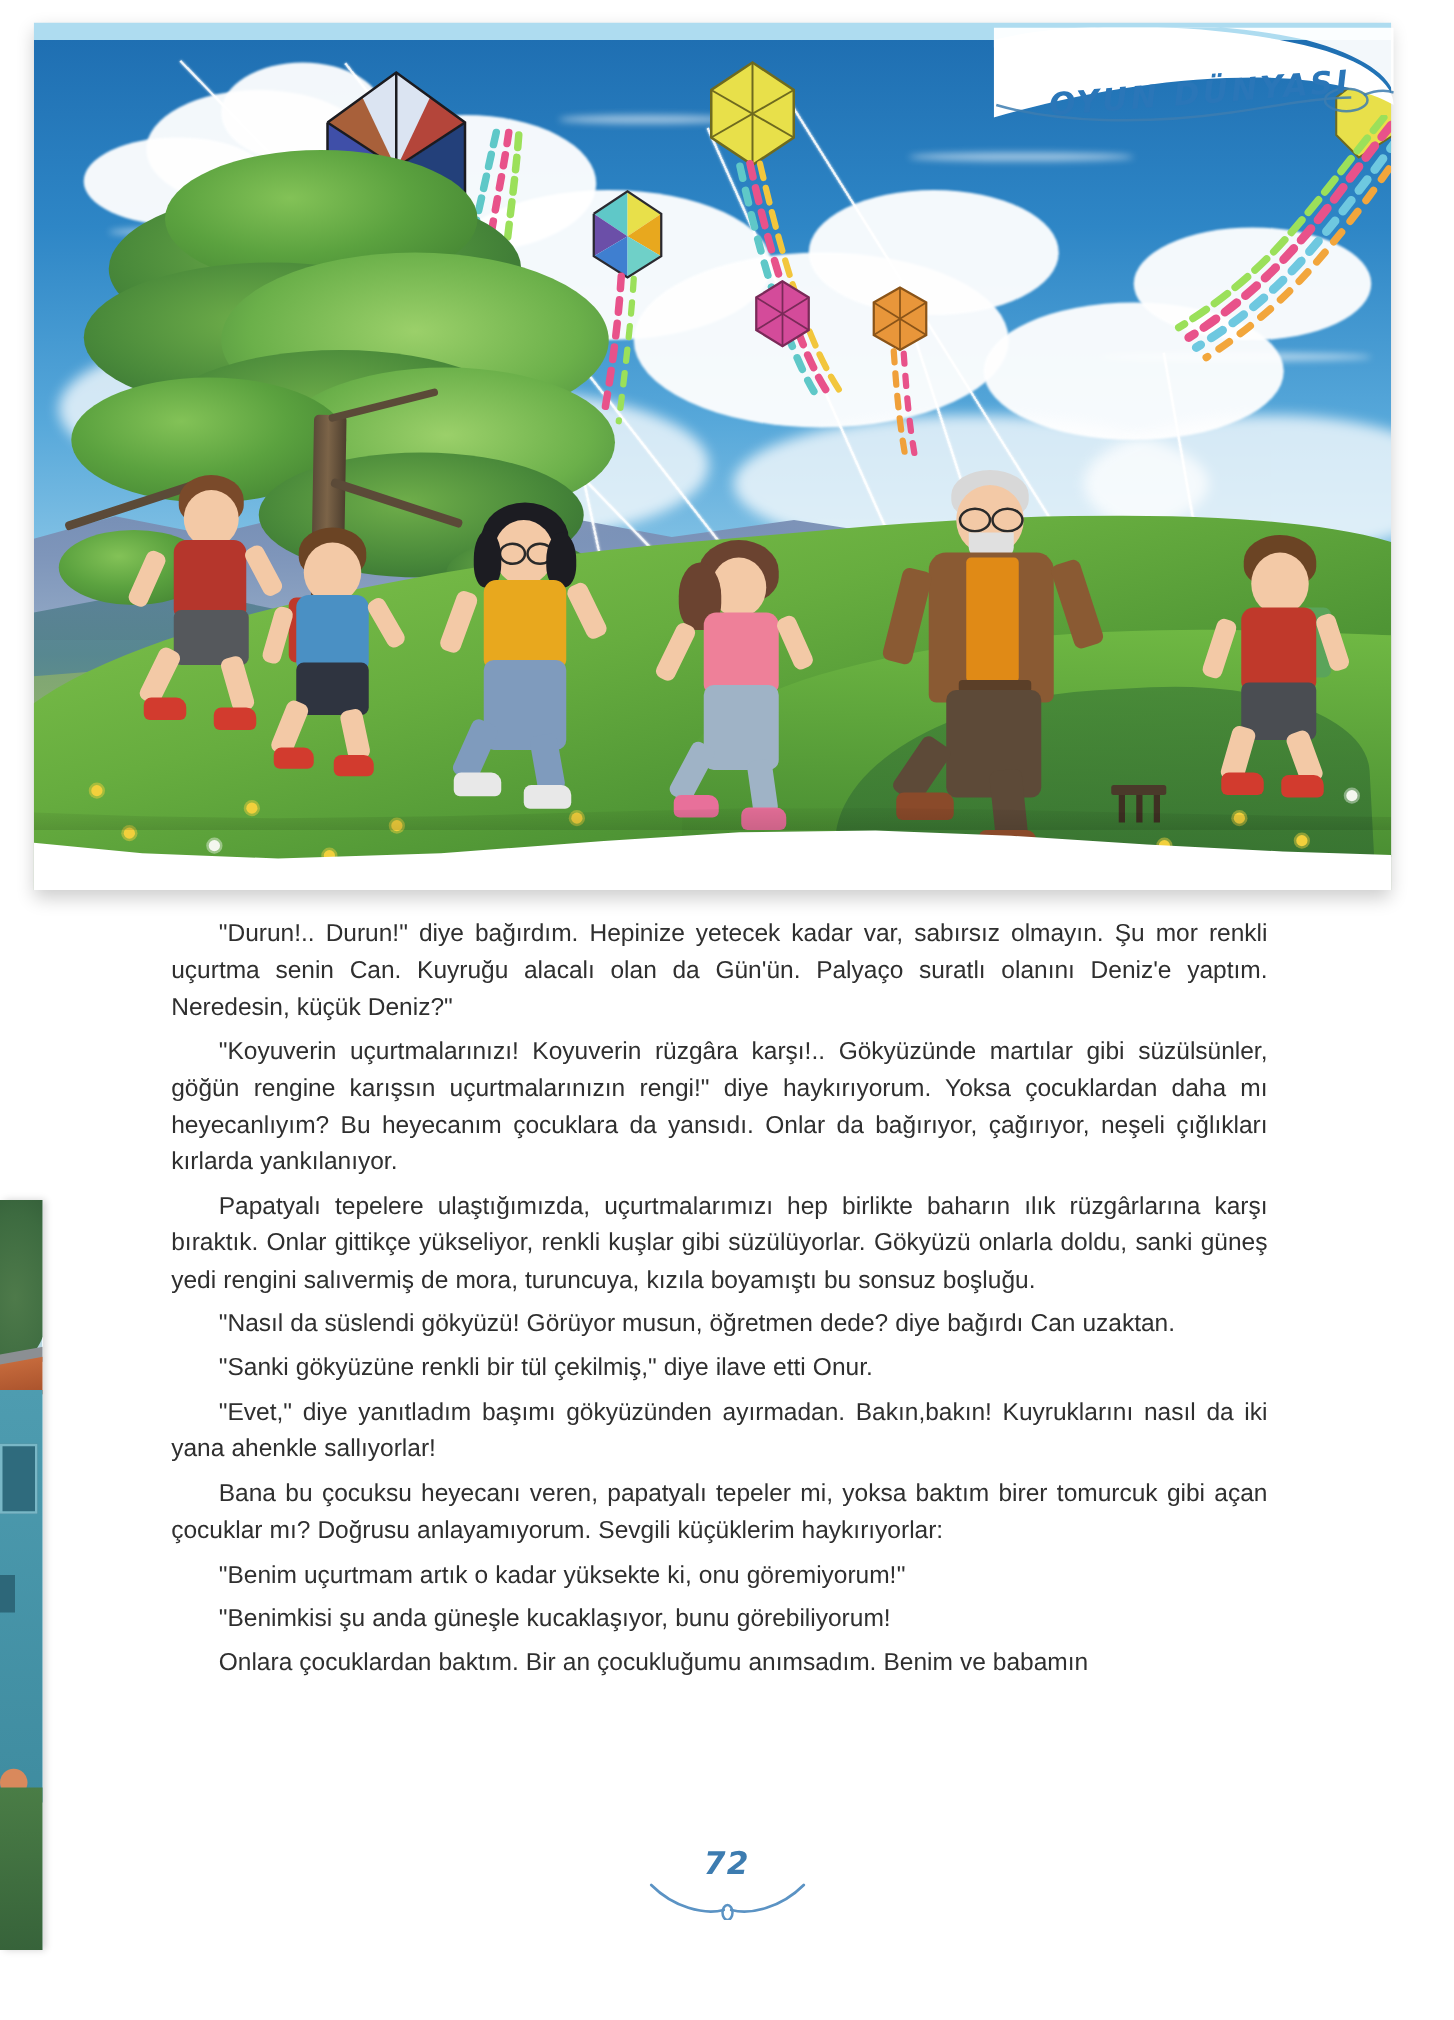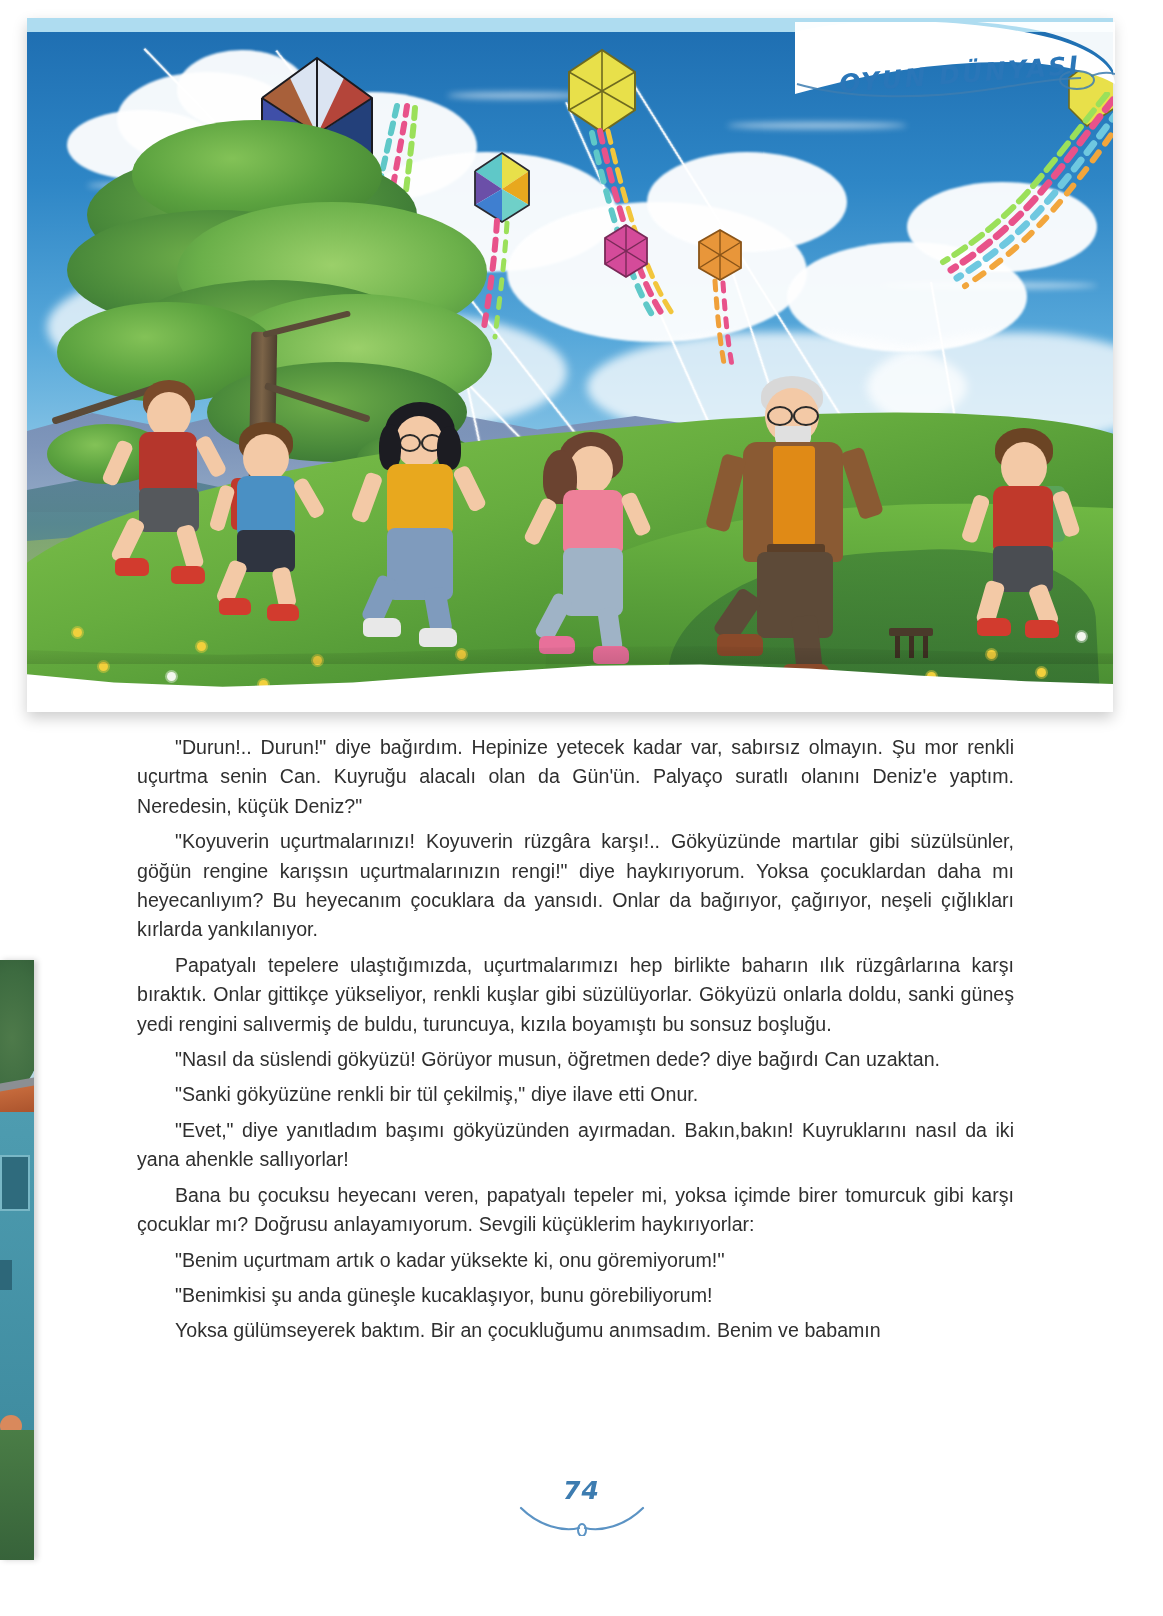--- a/index.html
+++ b/index.html
@@ -491,32 +491,32 @@
       <path d="M2,62 C50,76 120,78 190,68 C230,62 262,56 286,56" stroke="#3d7cb0" stroke-width="2" fill="none" opacity="0.85"></path>
       <ellipse cx="282" cy="58" rx="17" ry="9" stroke="#3d7cb0" stroke-width="2" fill="none" opacity="0.85"></ellipse>
       <path d="M296,54 C306,50 314,50 320,52" stroke="#3d7cb0" stroke-width="2" fill="none" opacity="0.85"></path>
     </svg>
     <div class="banner-title">OYUN DÜNYASI</div>
   </div>
 
   <div id="story">
     <p>"Durun!.. Durun!" diye bağırdım. Hepinize yetecek kadar var, sabırsız olmayın. Şu mor renkli uçurtma senin Can. Kuyruğu alacalı olan da Gün'ün. Palyaço suratlı olanını Deniz'e yaptım. Neredesin, küçük Deniz?"</p>
     <p>"Koyuverin uçurtmalarınızı! Koyuverin rüzgâra karşı!.. Gökyüzünde martılar gibi süzülsünler, göğün rengine karışsın uçurtmalarınızın rengi!" diye haykırıyorum. Yoksa çocuklardan daha mı heyecanlıyım? Bu heyecanım çocuklara da yansıdı. Onlar da bağırıyor, çağırıyor, neşeli çığlıkları kırlarda yankılanıyor.</p>
-    <p>Papatyalı tepelere ulaştığımızda, uçurtmalarımızı hep birlikte baharın ılık rüzgârlarına karşı bıraktık. Onlar gittikçe yükseliyor, renkli kuşlar gibi süzülüyorlar. Gökyüzü onlarla doldu, sanki güneş yedi rengini salıvermiş de buldu, turuncuya, kızıla boyamıştı bu sonsuz boşluğu.</p>
+    <p>Papatyalı tepelere ulaştığımızda, uçurtmalarımızı hep birlikte baharın ılık rüzgârlarına karşı bıraktık. Onlar gittikçe yükseliyor, renkli kuşlar gibi süzülüyorlar. Gökyüzü onlarla doldu, sanki güneş yedi rengini salıvermiş de mora, turuncuya, kızıla boyamıştı bu sonsuz boşluğu.</p>
     <p>"Nasıl da süslendi gökyüzü! Görüyor musun, öğretmen dede? diye bağırdı Can uzaktan.</p>
     <p>"Sanki gökyüzüne renkli bir tül çekilmiş," diye ilave etti Onur.</p>
     <p>"Evet," diye yanıtladım başımı gökyüzünden ayırmadan. Bakın,bakın! Kuyruklarını nasıl da iki yana ahenkle sallıyorlar!</p>
-    <p>Bana bu çocuksu heyecanı veren, papatyalı tepeler mi, yoksa içimde birer tomurcuk gibi karşı çocuklar mı? Doğrusu anlayamıyorum. Sevgili küçüklerim haykırıyorlar:</p>
+    <p>Bana bu çocuksu heyecanı veren, papatyalı tepeler mi, yoksa baktım birer tomurcuk gibi açan çocuklar mı? Doğrusu anlayamıyorum. Sevgili küçüklerim haykırıyorlar:</p>
     <p>"Benim uçurtmam artık o kadar yüksekte ki, onu göremiyorum!''</p>
     <p>"Benimkisi şu anda güneşle kucaklaşıyor, bunu görebiliyorum!</p>
-    <p>Yoksa gülümseyerek baktım. Bir an çocukluğumu anımsadım. Benim ve babamın</p>
+    <p>Onlara çocuklardan baktım. Bir an çocukluğumu anımsadım. Benim ve babamın</p>
   </div>
 
   <div class="footer">
-    <span class="pageno">74</span>
+    <span class="pageno">72</span>
     <svg class="page-flourish" width="130" height="30" viewBox="0 0 130 30">
       <path d="M4,2 C22,20 46,26 62,22" stroke="#5b93c4" stroke-width="2.2" fill="none" stroke-linecap="round"></path>
       <path d="M126,2 C108,20 84,26 68,22" stroke="#5b93c4" stroke-width="2.2" fill="none" stroke-linecap="round"></path>
       <ellipse cx="65" cy="24" rx="4" ry="6" stroke="#5b93c4" stroke-width="2" fill="none"></ellipse>
     </svg>
   </div>
 
   <div class="gutter-right"></div>
 </div>
 

